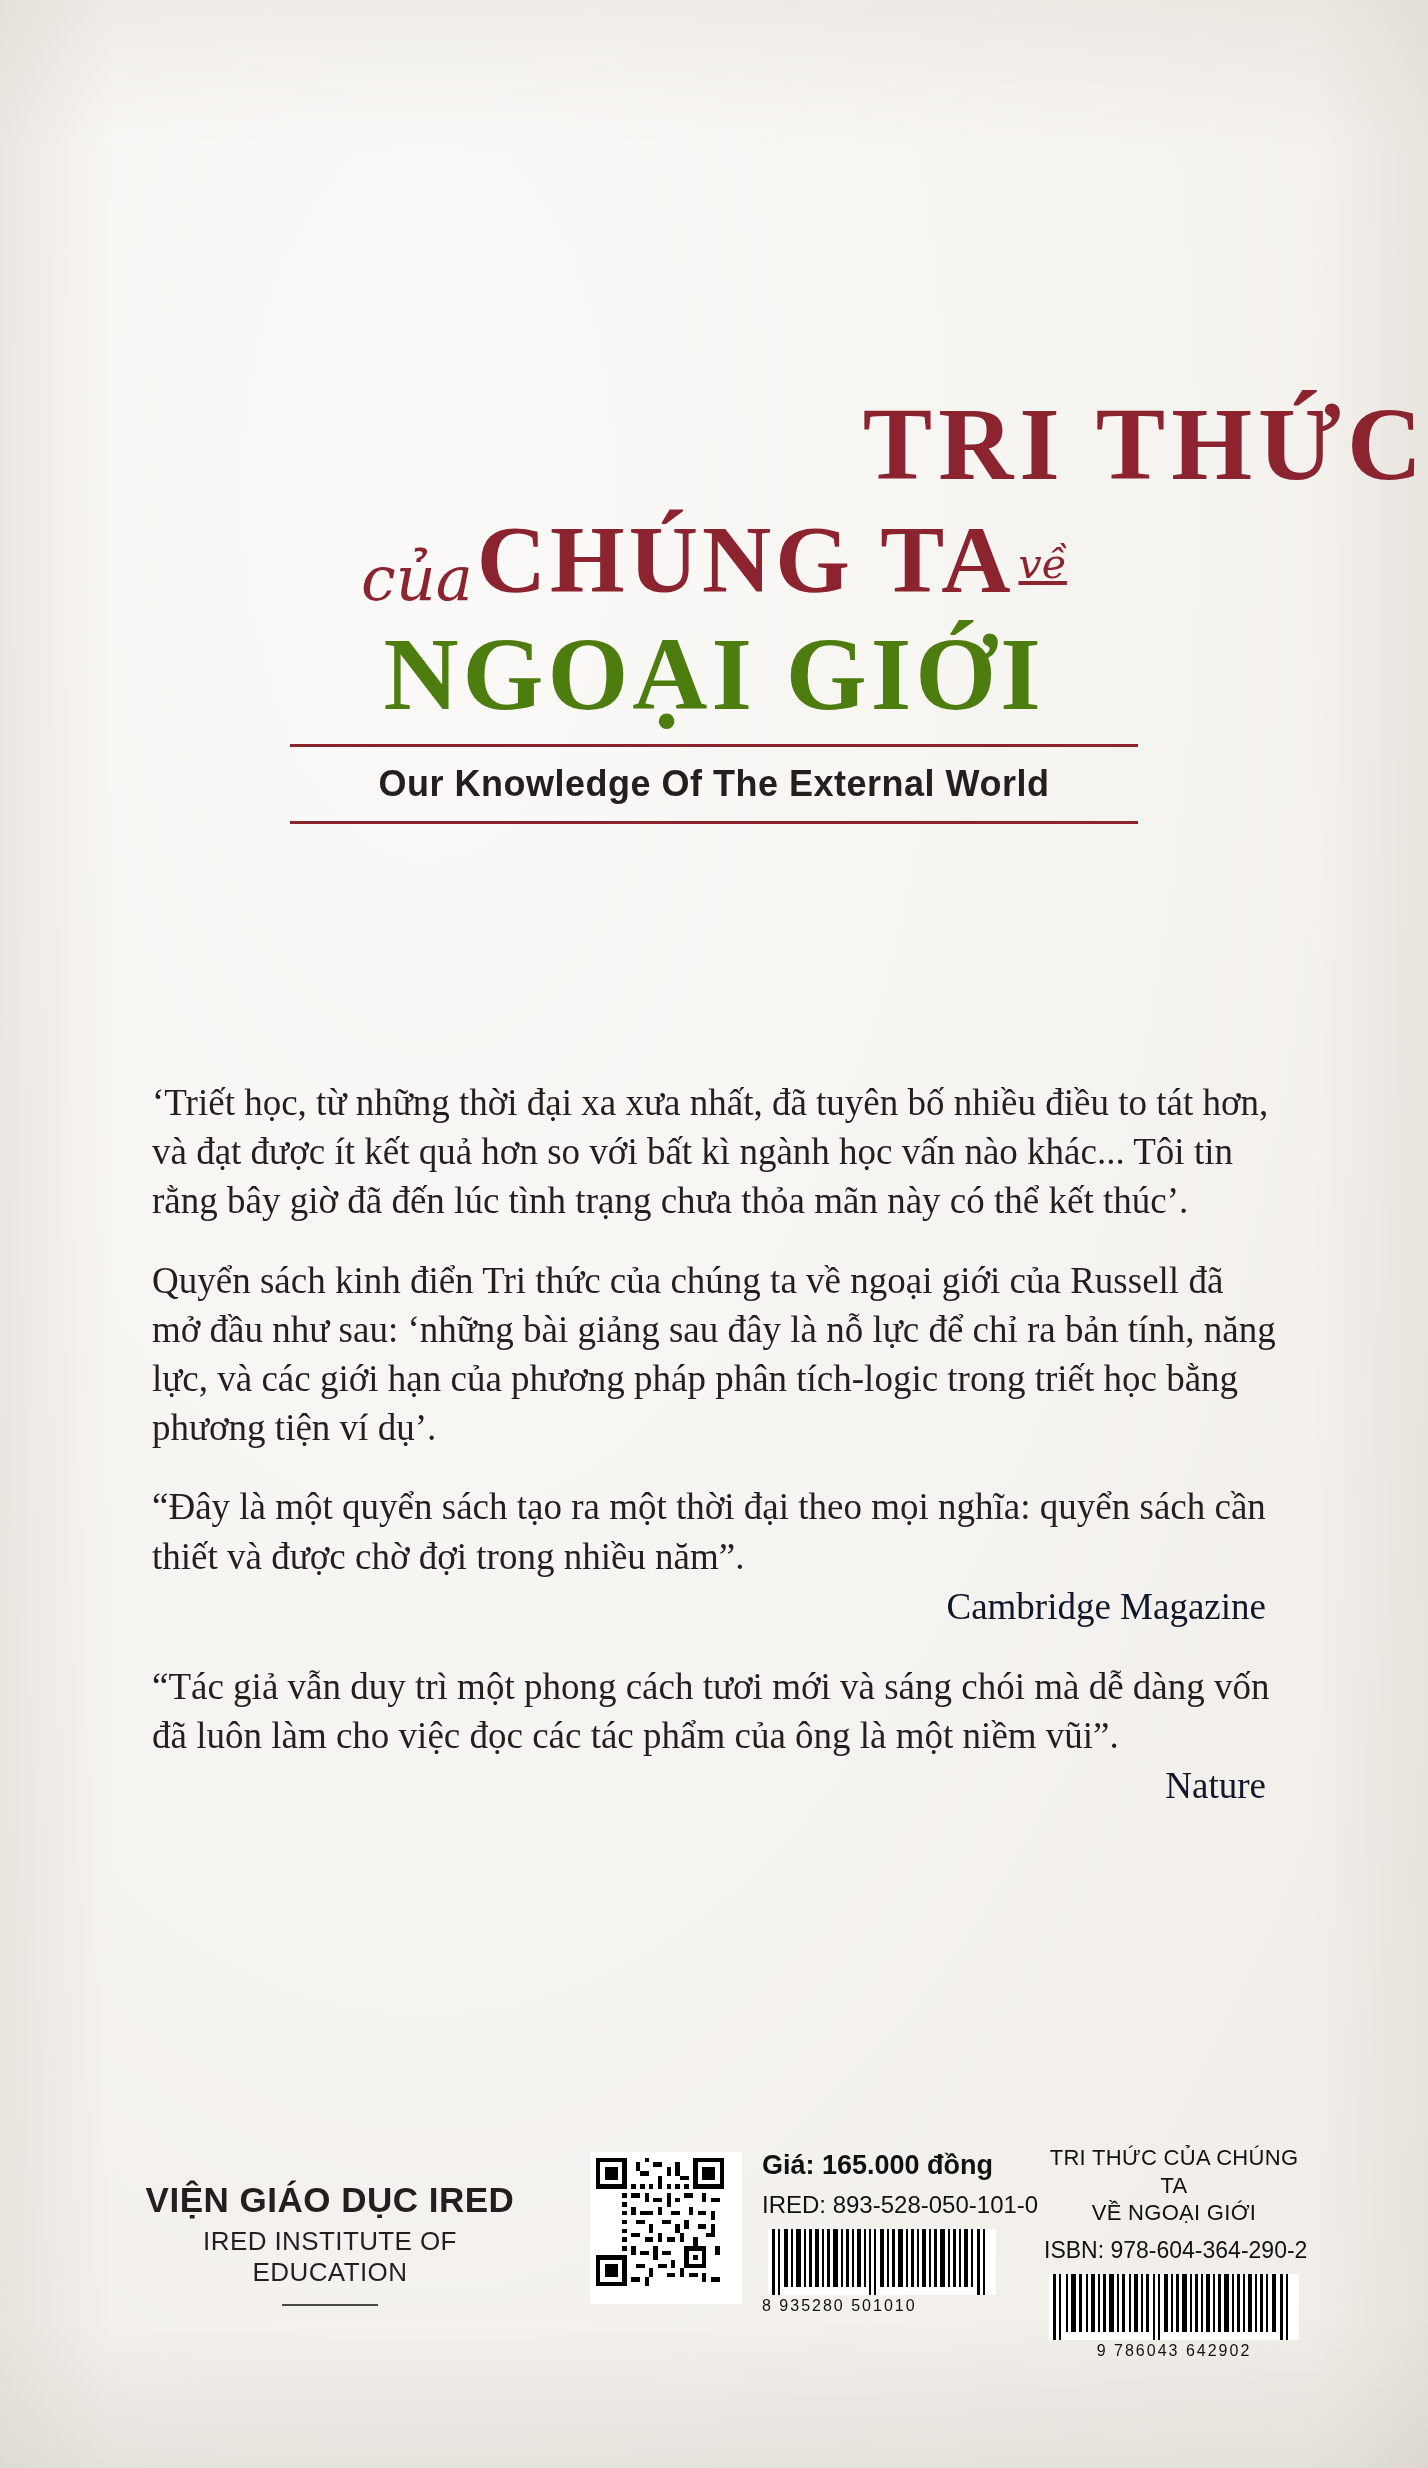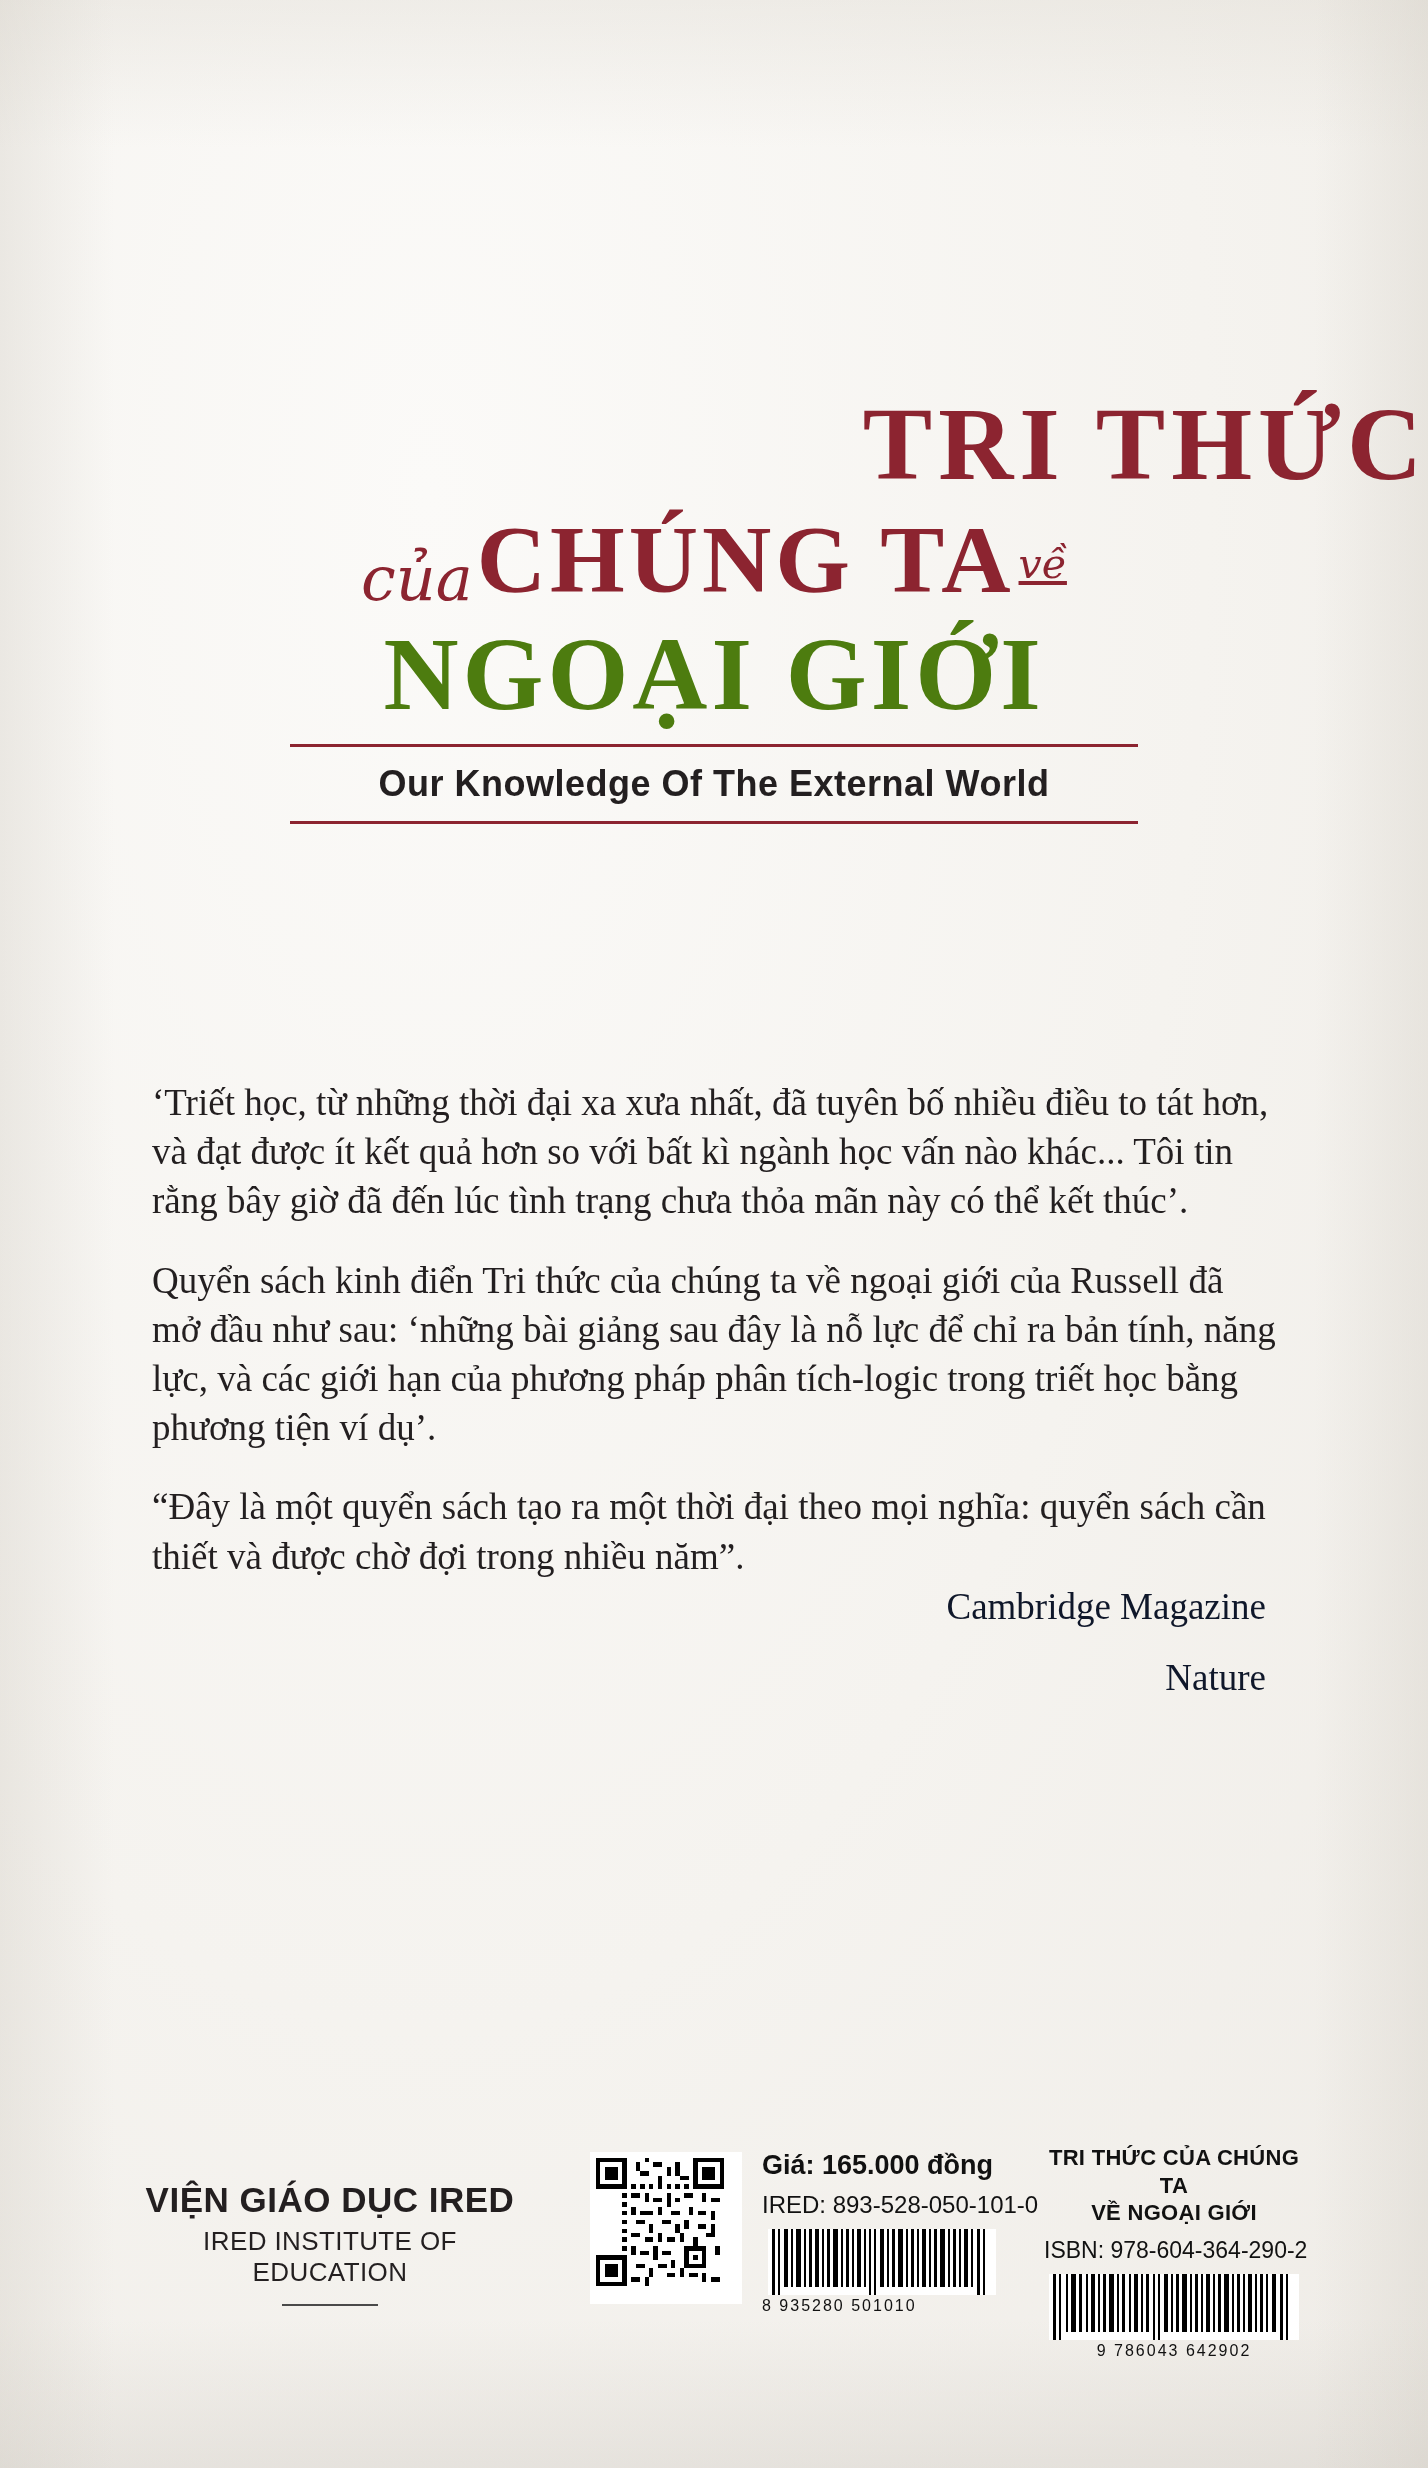--- a/index.html
+++ b/index.html
@@ -231,21 +231,21 @@
   .isbn-block {
     position: absolute;
     left: 1044px;
     top: 22px;
     width: 260px;
     text-align: center;
     color: #111;
   }
   .isbn-block .isbn-title {
     font-family: "Liberation Sans", sans-serif;
-    font-weight: bold;
+    font-weight: normal;
     font-size: 22px;
     line-height: 1.25;
     letter-spacing: 0.3px;
   }
   .isbn-block .isbn-code {
     font-family: "Liberation Sans", sans-serif;
     font-size: 23px;
     margin-top: 10px;
     white-space: nowrap;
   }
@@ -267,20 +267,21 @@
     <div class="rule"></div>
     <div class="subtitle-en">Our Knowledge Of The External World</div>
     <div class="rule2"></div>
   </div>
 
   <div class="blurb">
     <p>‘Triết học, từ những thời đại xa xưa nhất, đã tuyên bố nhiều điều to tát hơn, và đạt được ít kết quả hơn so với bất kì ngành học vấn nào khác... Tôi tin rằng bây giờ đã đến lúc tình trạng chưa thỏa mãn này có thể kết thúc’.</p>
     <p>Quyển sách kinh điển Tri thức của chúng ta về ngoại giới của Russell đã mở đầu như sau: ‘những bài giảng sau đây là nỗ lực để chỉ ra bản tính, năng lực, và các giới hạn của phương pháp phân tích-logic trong triết học bằng phương tiện ví dụ’.</p>
     <p class="last">“Đây là một quyển sách tạo ra một thời đại theo mọi nghĩa: quyển sách cần thiết và được chờ đợi trong nhiều năm”.</p>
     <div class="attrib">Cambridge Magazine</div>
+    <p class="last">“Tác giả vẫn duy trì một phong cách tươi mới và sáng chói mà dễ dàng vốn đã luôn làm cho việc đọc các tác phẩm của ông là một niềm vũi”.</p>
     <div class="attrib">Nature</div>
   </div>
 
   <div class="footer">
 
     <div class="publisher">
       <div class="pub-vn">VIỆN GIÁO DỤC IRED</div>
       <div class="pub-en">IRED INSTITUTE OF EDUCATION</div>
       <div class="pub-divider"></div>
     </div>

